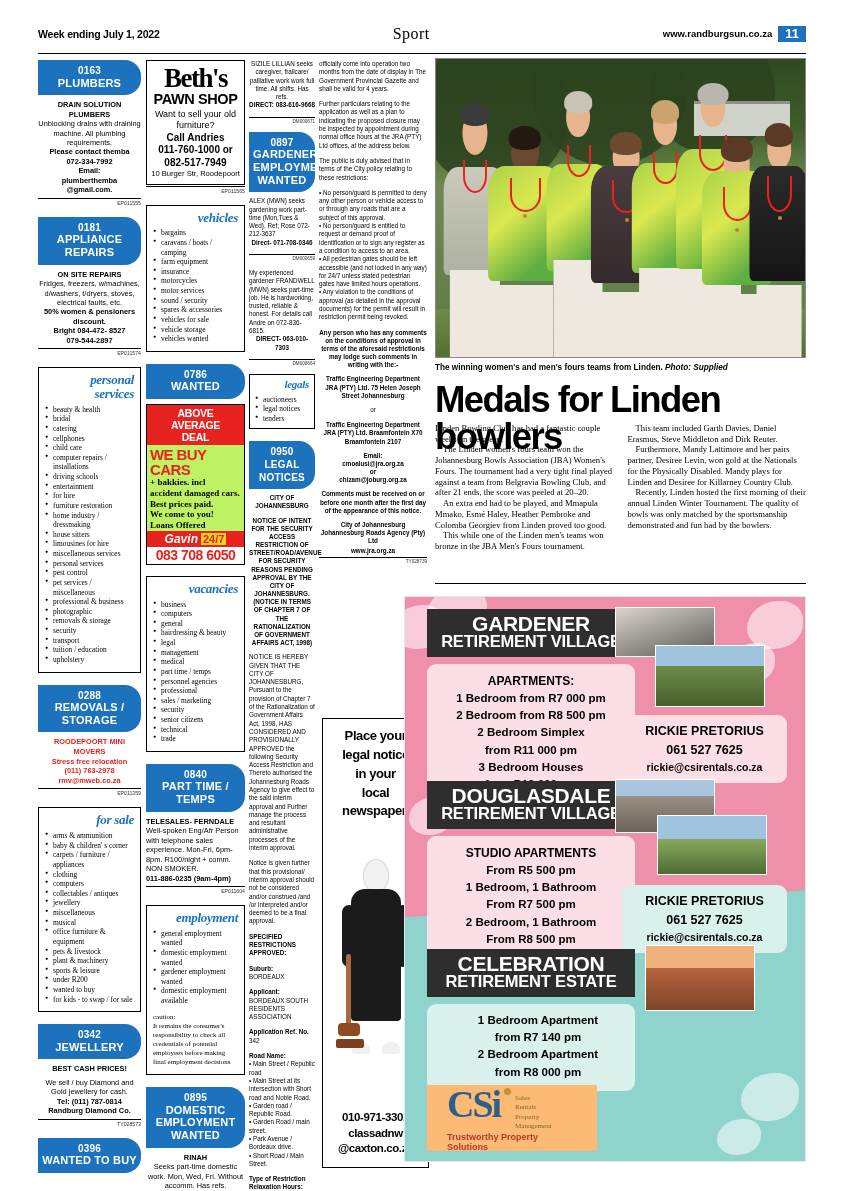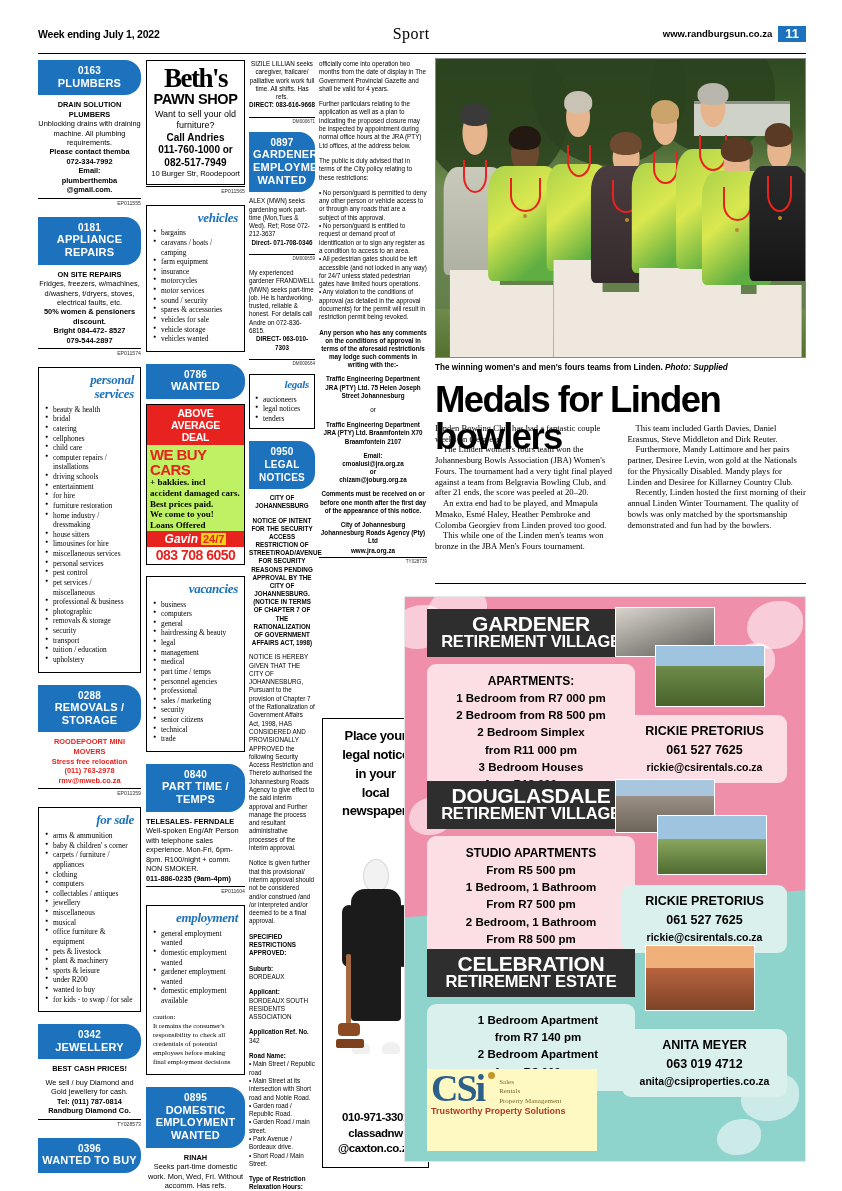--- a/index.html
+++ b/index.html
@@ -201,22 +201,22 @@
   .contact .nm { font-size: 12.5px; }
   .contact .ph { font-size: 12.5px; }
   .contact .em { font-size: 10.5px; }
   .photo-chip { position: absolute; background: #b9c3b3; border: 1px solid #fff; overflow: hidden; }
   .pc-room { background: linear-gradient(160deg,#d8d4cd,#8e8b85 60%,#5f5d59); }
   .pc-garden { background: linear-gradient(#9fc4e0 0 34%, #6d8b4a 34%, #48612c); }
   .pc-flats { background: linear-gradient(#a8c6dd 0 30%, #9a9085 30%, #6d6459); }
   .pc-house { background: linear-gradient(#9fc4e0 0 40%, #8aa75f 40%, #4e6b31); }
   .pc-modern { background: linear-gradient(#f0b07a 0 34%, #b8643e 34%, #7e4429); }
   .csi-logo {
-    position: absolute; left: 22px; bottom: 10px; width: 170px; height: 82px;
-    background: #fef9c3; padding: 3px 4px;
+    position: absolute; left: 22px; bottom: 10px; width: 170px; height: 66px;
+    background: #fdba74; padding: 3px 20px;
   }
   .csi-mark { font-family: "Liberation Serif", serif; font-weight: bold; font-size: 38px; color: #2d5f8b; line-height: .85; letter-spacing: -2px; }
   .csi-dot { display:inline-block; width:7px;height:7px;border-radius:50%;background:#c3952b; vertical-align: super; }
   .csi-srv { font-family:"Liberation Serif", serif; font-size: 7px; color:#7a6a2e; line-height:1.35; }
   .csi-tag { color:#b33a2c; font-size: 9px; font-weight: bold; }
   .csi-phone {
     position: absolute; right: 26px; bottom: 22px; width: 160px; background: #f4738f;
     text-align: center; padding: 4px 2px 3px; color: #fff;
   }
   .csi-phone .p1 { font-size: 14px; font-weight: bold; }
@@ -750,25 +750,20 @@
         <span class="l2">RETIREMENT ESTATE</span>
       </div>
       <div class="vil-body tealbody">
         <div>1 Bedroom Apartment</div>
         <div>from R7 140 pm</div>
         <div>2 Bedroom Apartment</div>
         <div>from R8 000 pm</div>
       </div>
     </div>
     <div class="photo-chip pc-modern" style="left:240px;top:348px;width:110px;height:66px"></div>
-    <div class="contact tealbody" style="top:432px">
-      <div class="nm">ANITA MEYER</div>
-      <div class="ph">063 019 4712</div>
-      <div class="em">anita@csiproperties.co.za</div>
-    </div>
 
     <div class="csi-logo">
       <div style="display:flex;align-items:flex-start;gap:4px">
         <span class="csi-mark">CSi</span>
         <span class="csi-dot"></span>
         <span class="csi-srv" style="white-space:pre-line;margin-top:6px">Sales
 Rentals
 Property Management</span>
       </div>
       <div class="csi-tag">Trustworthy Property Solutions</div>

